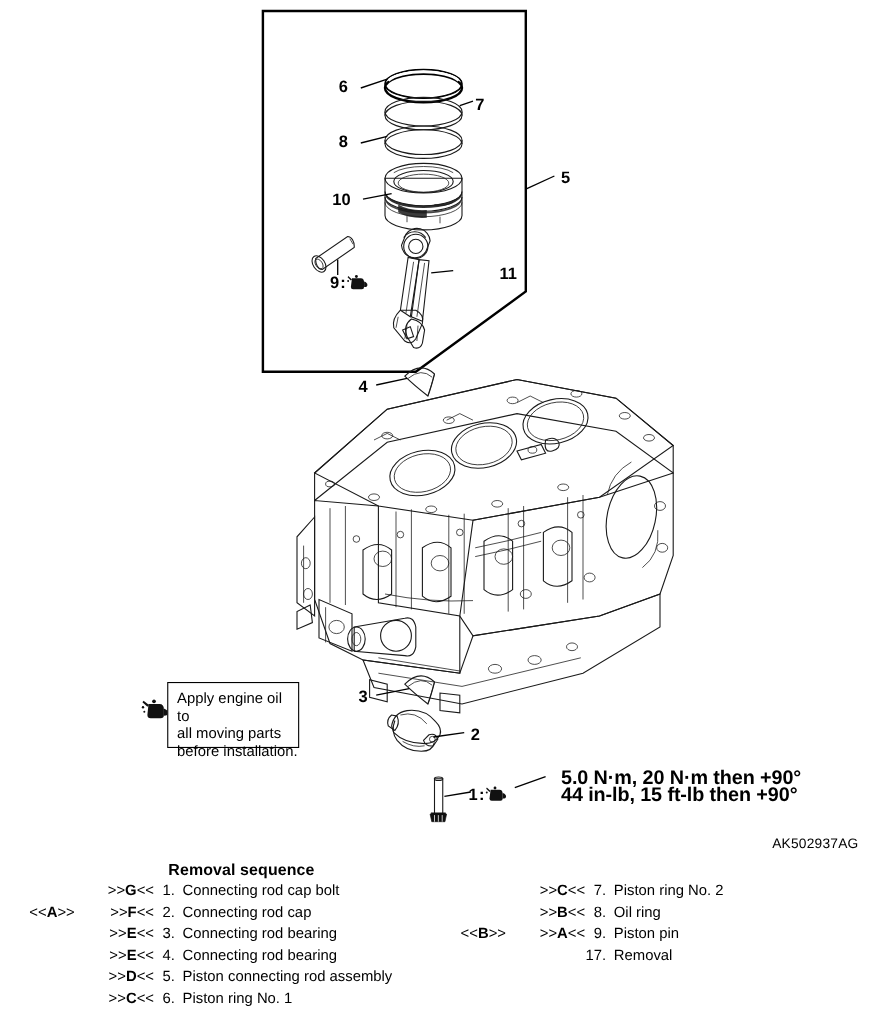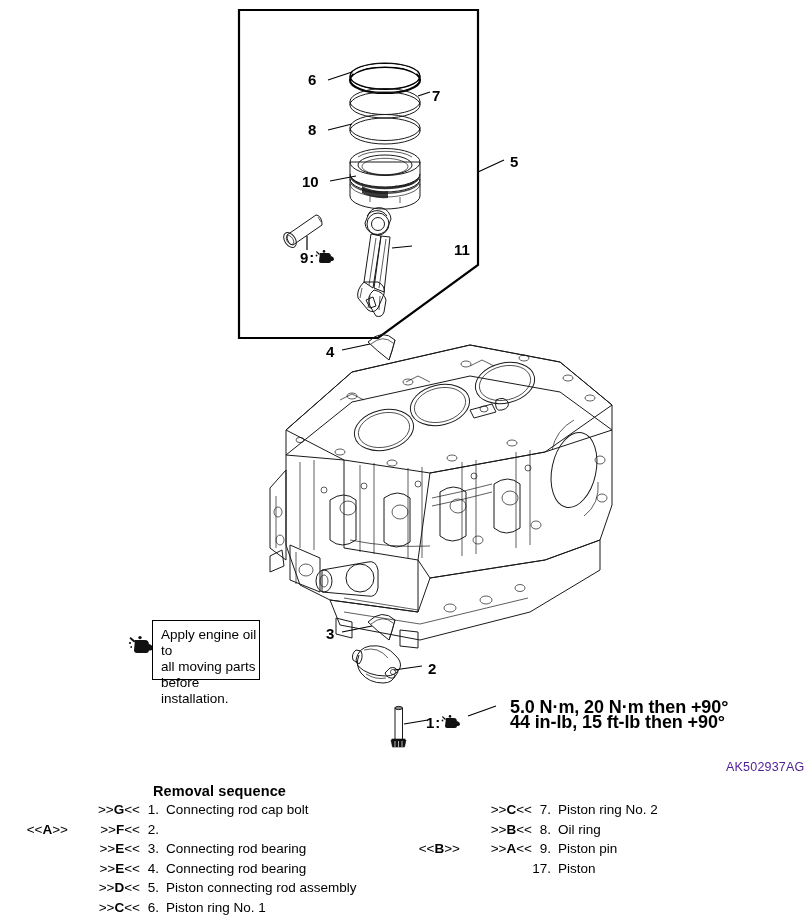--- a/index.html
+++ b/index.html
@@ -28,21 +28,21 @@
     font-weight: bold;
     color: #000;
     line-height: 1;
     white-space: nowrap;
   }
 
   
   #oil-note-box {
     left: 152px;
     top: 620px;
-    width: 108px;
+    width: 120px;
     height: 60px;
     border: 1.6px solid #000;
     background: #fff;
     box-sizing: border-box;
   }
   #oil-note-text {
     position: absolute;
     left: 8px;
     top: 6px;
     font-size: 13.5px;
@@ -63,25 +63,25 @@
     top: 700px;
     font-size: 18px;
     font-weight: bold;
     line-height: 15px;
     letter-spacing: -0.1px;
     white-space: pre-line;
   }
 
   
   #drawing-code {
-    left: 726px;
+    left: 702px;
     top: 760px;
     font-size: 12.5px;
     letter-spacing: 0.2px;
-    color: #4c1d95;
+    color: #000000;
   }
 
   
   #sequence-heading {
     left: 153px;
     top: 783px;
     font-size: 14.5px;
     font-weight: bold;
     letter-spacing: 0.1px;
   }
@@ -412,20 +412,21 @@
         <span></span>
         <span class="c-mark">&gt;&gt;<span class="mk-b">G</span>&lt;&lt;</span>
         <span class="c-num">1.</span>
         <span class="c-name">Connecting rod cap bolt</span>
       </div>
       <div class="seq-row">
         <span class="c-aa">&lt;&lt;<span class="aa-b">A</span>&gt;&gt;</span>
         <span></span>
         <span class="c-mark">&gt;&gt;<span class="mk-b">F</span>&lt;&lt;</span>
         <span class="c-num">2.</span>
+        <span class="c-name">Connecting rod cap</span>
       </div>
       <div class="seq-row">
         <span class="c-aa"></span>
         <span></span>
         <span class="c-mark">&gt;&gt;<span class="mk-b">E</span>&lt;&lt;</span>
         <span class="c-num">3.</span>
         <span class="c-name">Connecting rod bearing</span>
       </div>
       <div class="seq-row">
         <span class="c-aa"></span>
@@ -469,17 +470,17 @@
         <span></span>
         <span class="c-mark">&gt;&gt;<span class="mk-b">A</span>&lt;&lt;</span>
         <span class="c-num">9.</span>
         <span class="c-name">Piston pin</span>
       </div>
       <div class="seq-row">
         <span class="c-aa"></span>
         <span></span>
         <span class="c-mark"></span>
         <span class="c-num">17.</span>
-        <span class="c-name">Piston</span>
+        <span class="c-name">Removal</span>
       </div>
     </div>
 
 </div>
 
 </body></html>

